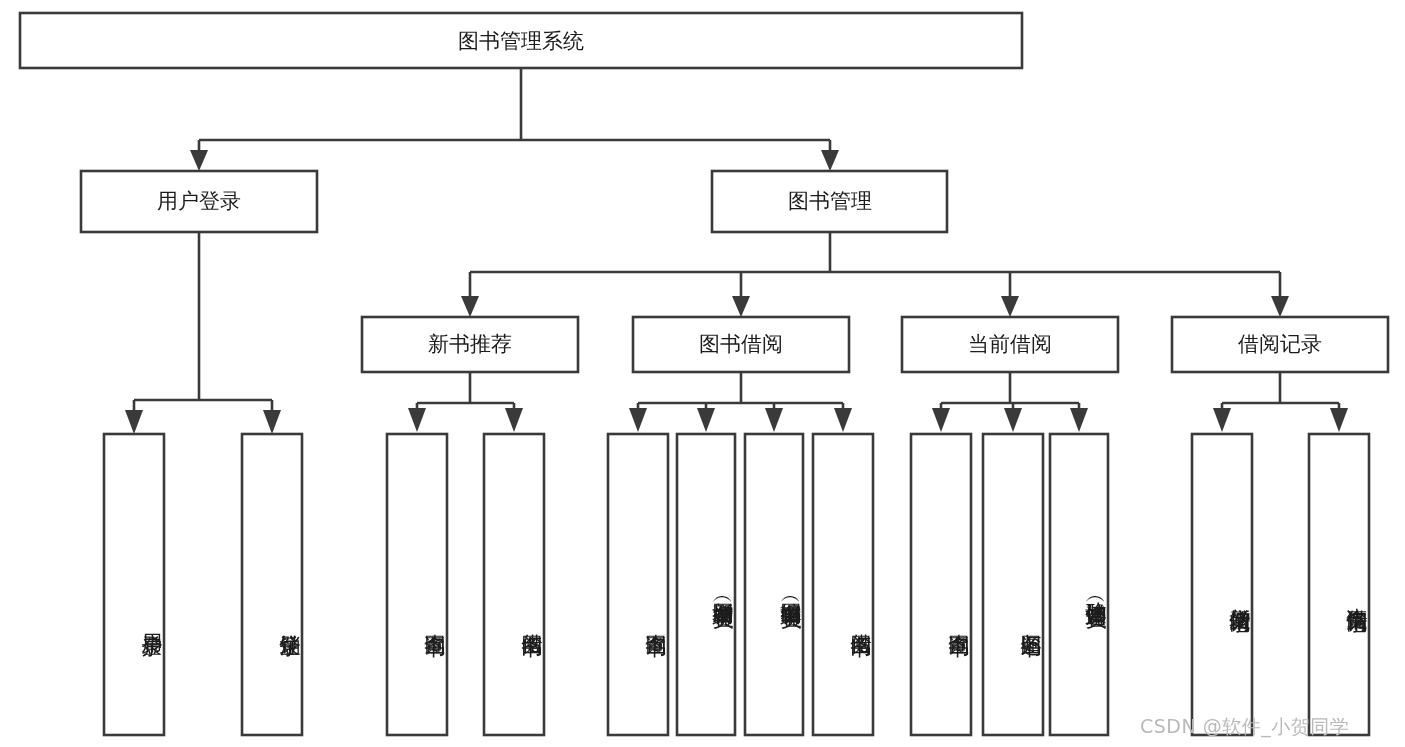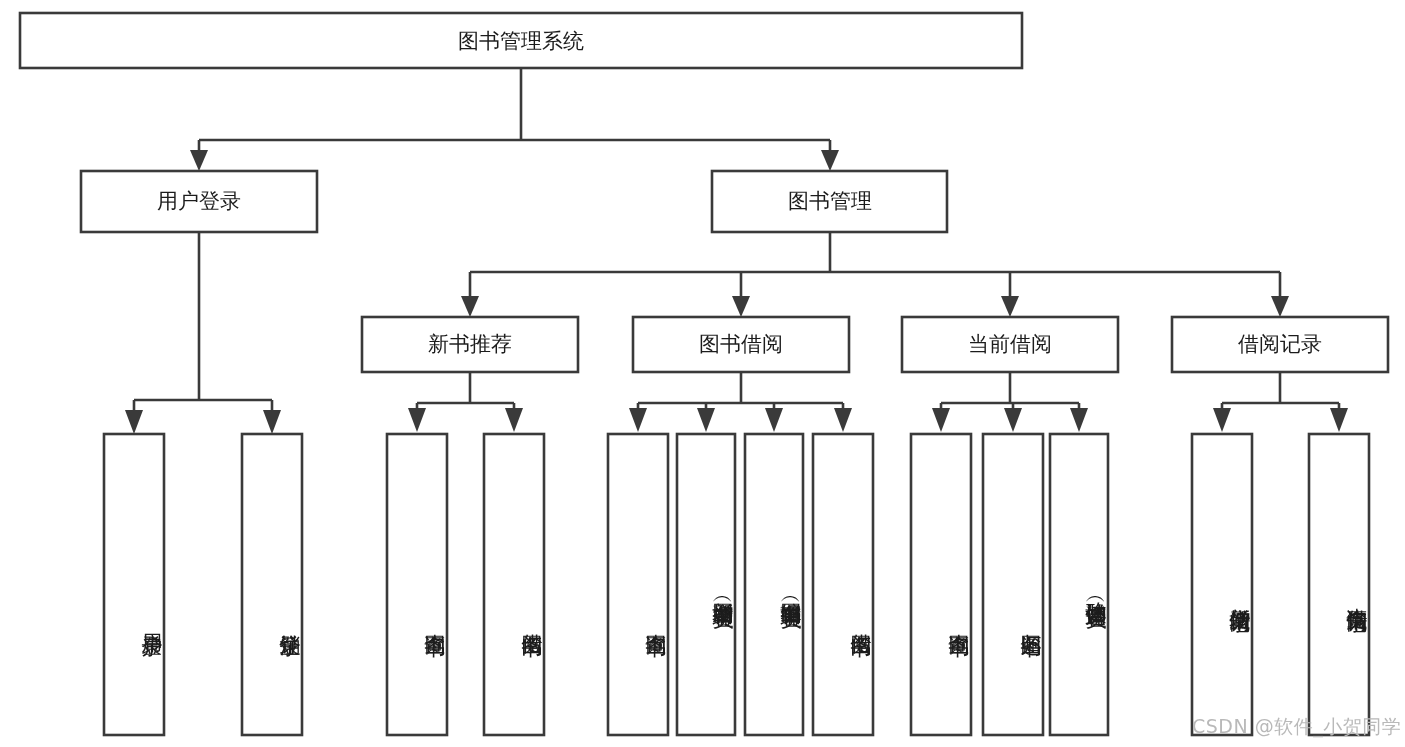--- a/index.html
+++ b/index.html
@@ -198,15 +198,15 @@
   <div class="node-label-v" style="left:608px; top:502px; width:60px; height:233px;">查询图书</div>
   <div class="node-label-v" style="left:677px; top:443px; width:58px; height:292px;">新增图书（管理员）</div>
   <div class="node-label-v" style="left:745px; top:443px; width:58px; height:292px;">编辑图书（管理员）</div>
   <div class="node-label-v" style="left:813px; top:502px; width:60px; height:233px;">借阅图书</div>
   <div class="node-label-v" style="left:911px; top:502px; width:60px; height:233px;">查询图书</div>
   <div class="node-label-v" style="left:983px; top:502px; width:60px; height:233px;">归还图书</div>
   <div class="node-label-v" style="left:1050px; top:443px; width:58px; height:292px;">确认归还（管理员）</div>
   <div class="node-label-v" style="left:1192px; top:452px; width:60px; height:283px;">新增借阅记录</div>
   <div class="node-label-v" style="left:1309px; top:452px; width:60px; height:283px;">查询借阅记录</div>
 
-  <div class="watermark" style="left:1192px; top:714px;">CSDN @软件_小贺同学</div>
+  <div class="watermark" style="left:1140px; top:714px;">CSDN @软件_小贺同学</div>
 
 </div>
 
 </body></html>

